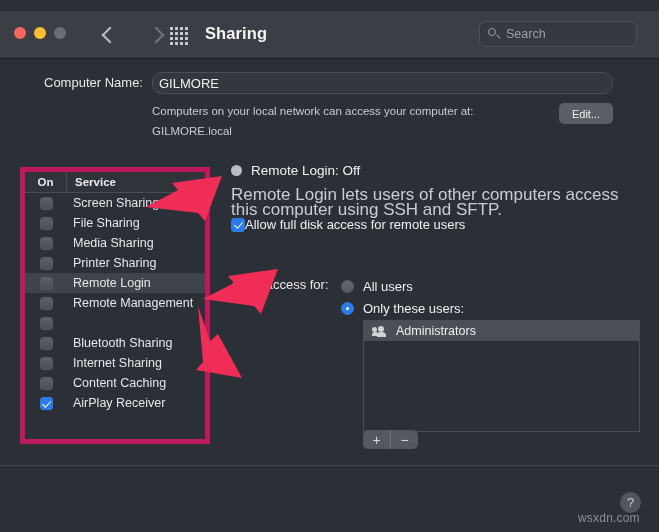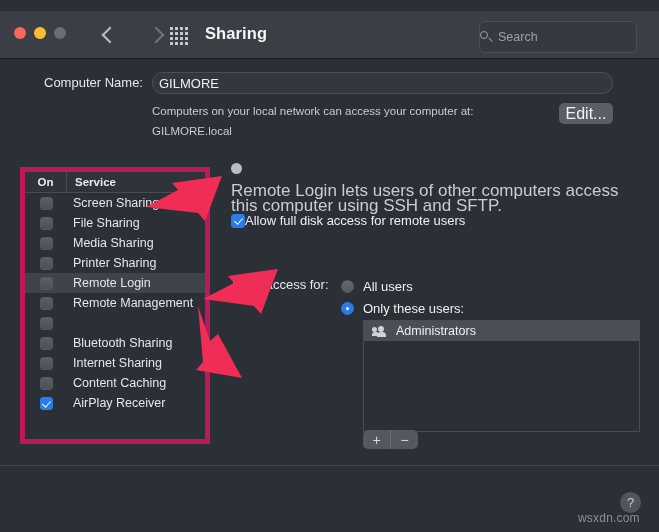--- a/index.html
+++ b/index.html
@@ -95,27 +95,28 @@
     left: 205px; top: 13px;
     font-size: 16.5px;
     font-weight: bold;
     color: #f2f4f6;
     letter-spacing: 0.1px;
   }
 
   .search-box {
     position: absolute;
     right: 22px; top: 10px;
-    width: 158px; height: 32px;
+    width: 158px; height: 26px;
     border: 1px solid #4c5056;
     border-radius: 6px;
     background: #36393f;
     box-sizing: border-box;
     display: flex;
     align-items: center;
+    padding-left: 8px;
   }
   .search-ico {
     width: 12px; height: 12px;
     position: relative;
     flex: 0 0 auto;
     margin-right: 6px;
   }
   .search-ico::before {
     content: "";
     position: absolute;
@@ -169,21 +170,21 @@
     line-height: 20px;
     color: #c9cdd2;
   }
   .edit-btn {
     position: absolute;
     left: 559px; top: 103px;
     width: 54px; height: 21px;
     background: #5a5e65;
     border-radius: 5px;
     color: #f0f2f4;
-    font-size: 16px;
+    font-size: 11px;
     display: flex;
     align-items: center;
     justify-content: center;
     border: none;
     font-family: "Liberation Sans", sans-serif;
     cursor: default;
   }
 
   
   .svc-panel {
@@ -592,20 +593,21 @@
             <span class="cbox checked"></span>
           </div>
           <div class="svc-name">AirPlay Receiver</div>
         </div>
       </div>
   </div>
 
   <div class="detail">
     <div class="status-line">
       <span class="status-dot"></span>
+      <span class="status-text">Remote Login: Off</span>
     </div>
     <div class="detail-desc">Remote Login lets users of other computers access this computer using SSH and SFTP.</div>
     <div class="fda-row">
       <span class="cbox big checked"></span>
       <span class="fda-label">Allow full disk access for remote users</span>
     </div>
   </div>
 
   <div class="access-block">
     <div class="access-label">Allow access for:</div>

